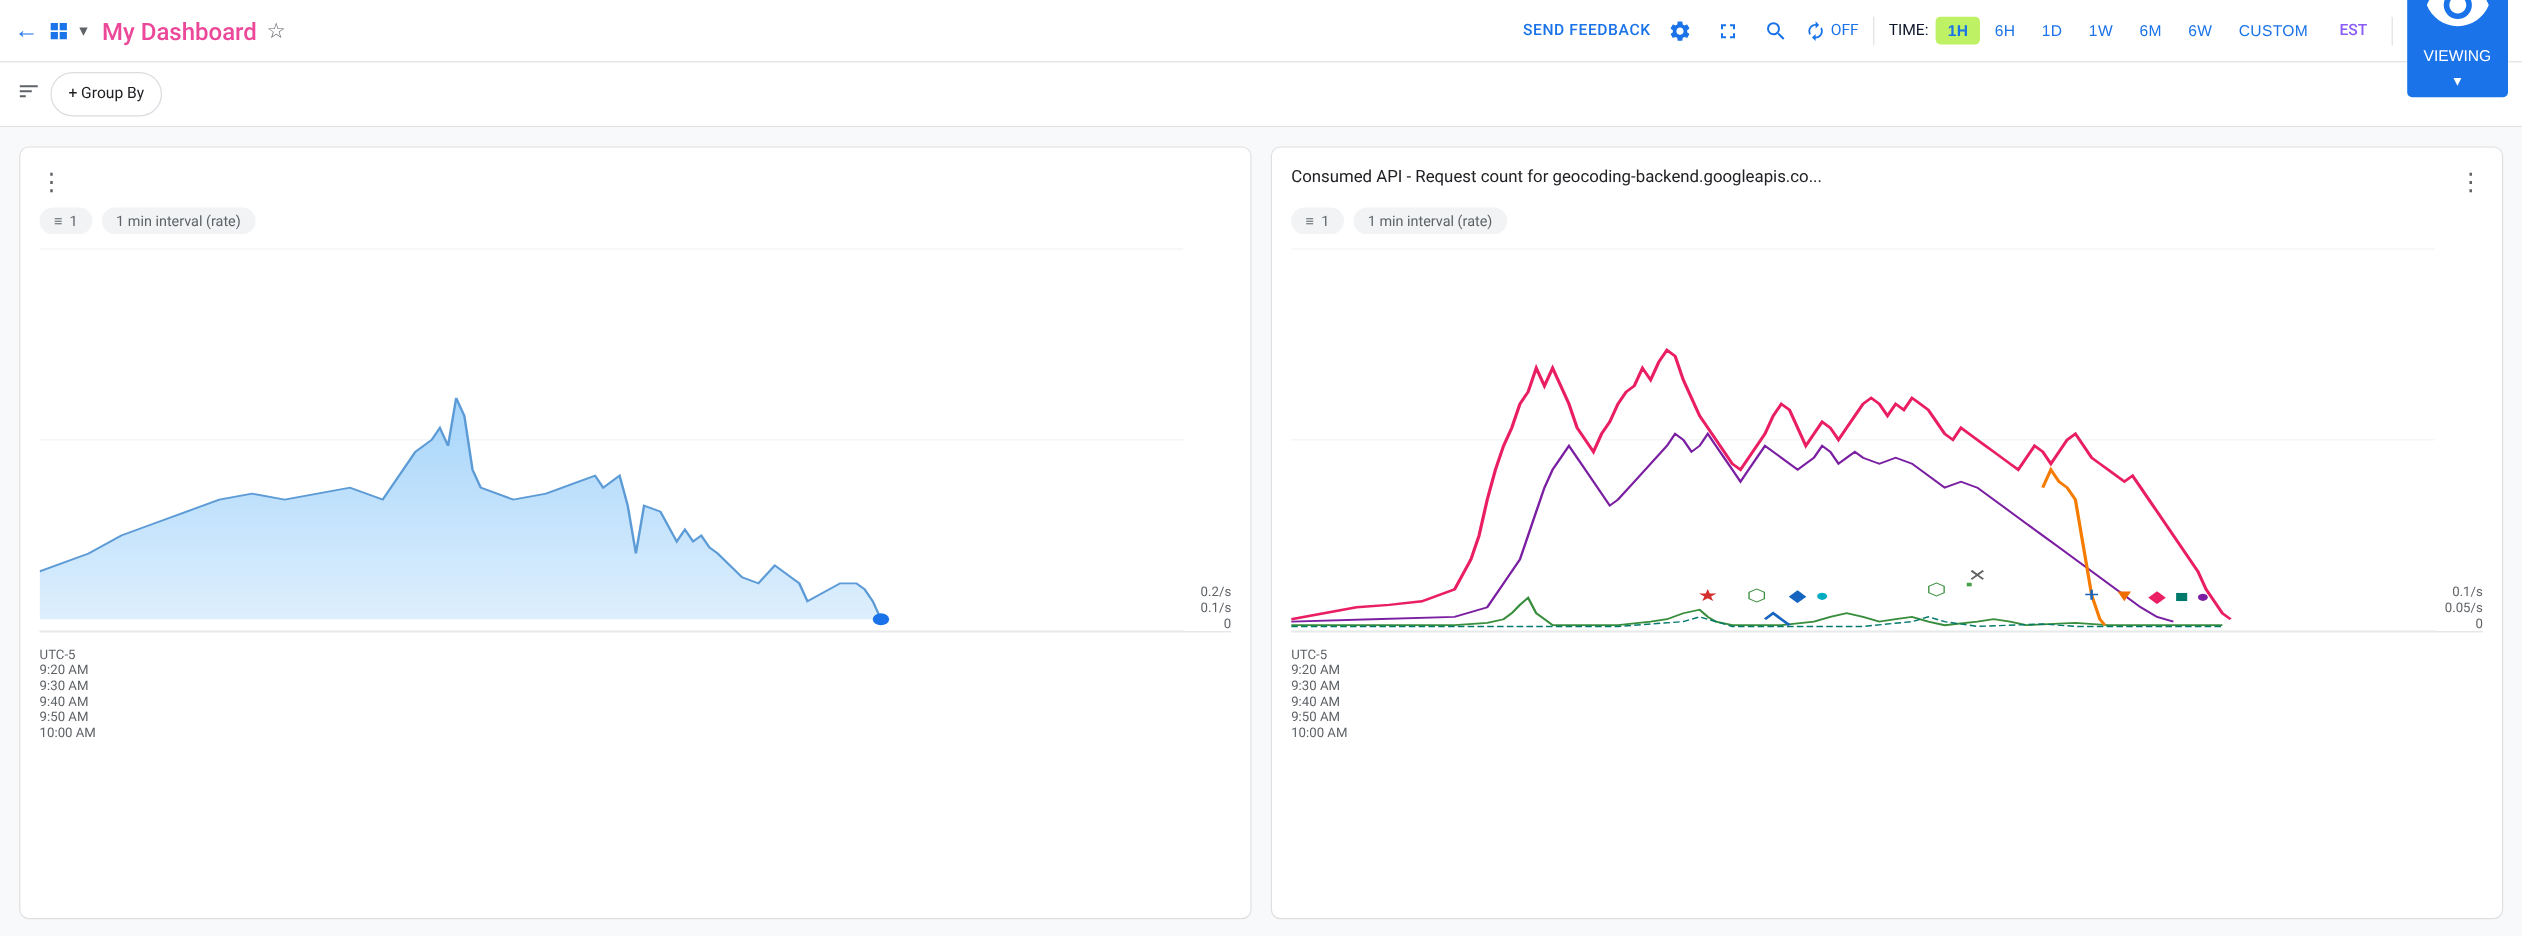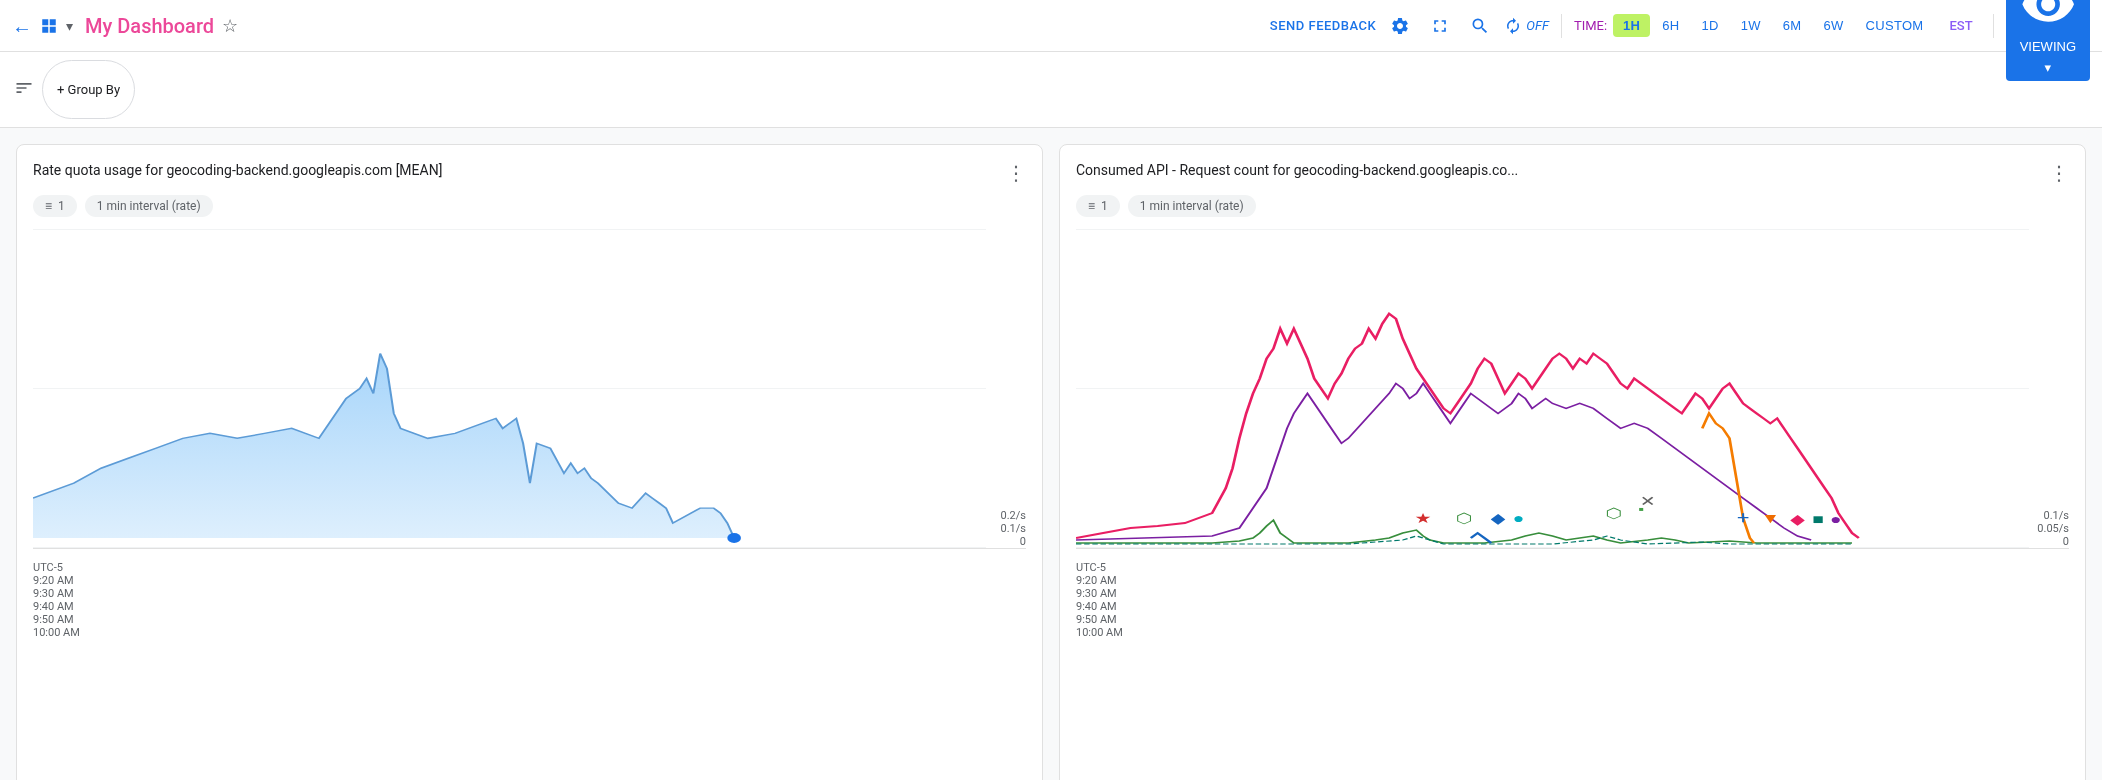--- a/index.html
+++ b/index.html
@@ -15,26 +15,26 @@
       gap: 8px;
     }
     .nav-back { color: #1a73e8; cursor: pointer; font-size: 20px; display: flex; align-items: center; }
     .nav-grid-icon { color: #1a73e8; cursor: pointer; font-size: 18px; display: flex; align-items: center; }
     .nav-dropdown-icon { color: #5f6368; cursor: pointer; font-size: 14px; }
     .nav-title { font-size: 20px; font-weight: 500; color: #ec4899; margin-left: 4px; }
     .nav-star { color: #5f6368; cursor: pointer; font-size: 18px; }
     .nav-spacer { flex: 1; }
     .nav-send-feedback { color: #1a73e8; font-size: 13px; font-weight: 500; cursor: pointer; text-transform: uppercase; letter-spacing: 0.5px; }
     .nav-icon-btn { color: #1a73e8; cursor: pointer; font-size: 18px; display: flex; align-items: center; padding: 6px; border-radius: 50%; }
-    .nav-auto-refresh { display: flex; align-items: center; gap: 4px; color: #1a73e8; font-size: 13px; cursor: pointer; font-style: italic; }
+    .nav-auto-refresh { display: flex; align-items: center; gap: 4px; color: #1a73e8; font-size: 13px; cursor: pointer; }
     .nav-divider { width: 1px; height: 24px; background: #e0e0e0; margin: 0 4px; }
 
     
     .time-controls { display: flex; align-items: center; gap: 2px; }
-    .time-label { color: #a21caf; font-size: 13px; margin-right: 4px; }
+    .time-label { color: #0f172a; font-size: 13px; margin-right: 4px; }
     .time-btn {
       padding: 4px 10px;
       border: none;
       background: transparent;
       color: #1a73e8;
       font-size: 13px;
       font-weight: 500;
       cursor: pointer;
       border-radius: 4px;
       letter-spacing: 0.3px;
@@ -59,21 +59,21 @@
       align-items: center;
       padding: 8px 14px;
       border-bottom: 1px solid #e0e0e0;
       gap: 8px;
     }
     .filter-menu-icon { color: #5f6368; font-size: 18px; cursor: pointer; }
     .group-by-btn {
       display: flex; align-items: center; gap: 6px;
       border: 1px solid #dadce0;
       border-radius: 100px;
-      padding: 21px 14px;
+      padding: 10px 14px;
       font-size: 13px;
       cursor: pointer;
       color: #202124;
       background: #fff;
     }
     .filter-input {
       border: none;
       outline: none;
       font-size: 14px;
       color: #5f6368;
@@ -231,21 +231,20 @@
   </span>
   <div class="group-by-btn">
     <span>+ Group By</span>
   </div>
 </div>
 
 <div class="main-content">
 
   <div class="chart-card">
     <div class="chart-header">
-      <span class="chart-title">Rate quota usage for geocoding-backend.googleapis.com [MEAN]</span>
       <span class="chart-menu">⋮</span>
     </div>
     <div class="chart-badges">
       <div class="chart-badge">
         <span>≡</span>
         <span>1</span>
       </div>
       <div class="chart-badge">
         <span>1 min interval (rate)</span>
       </div>

